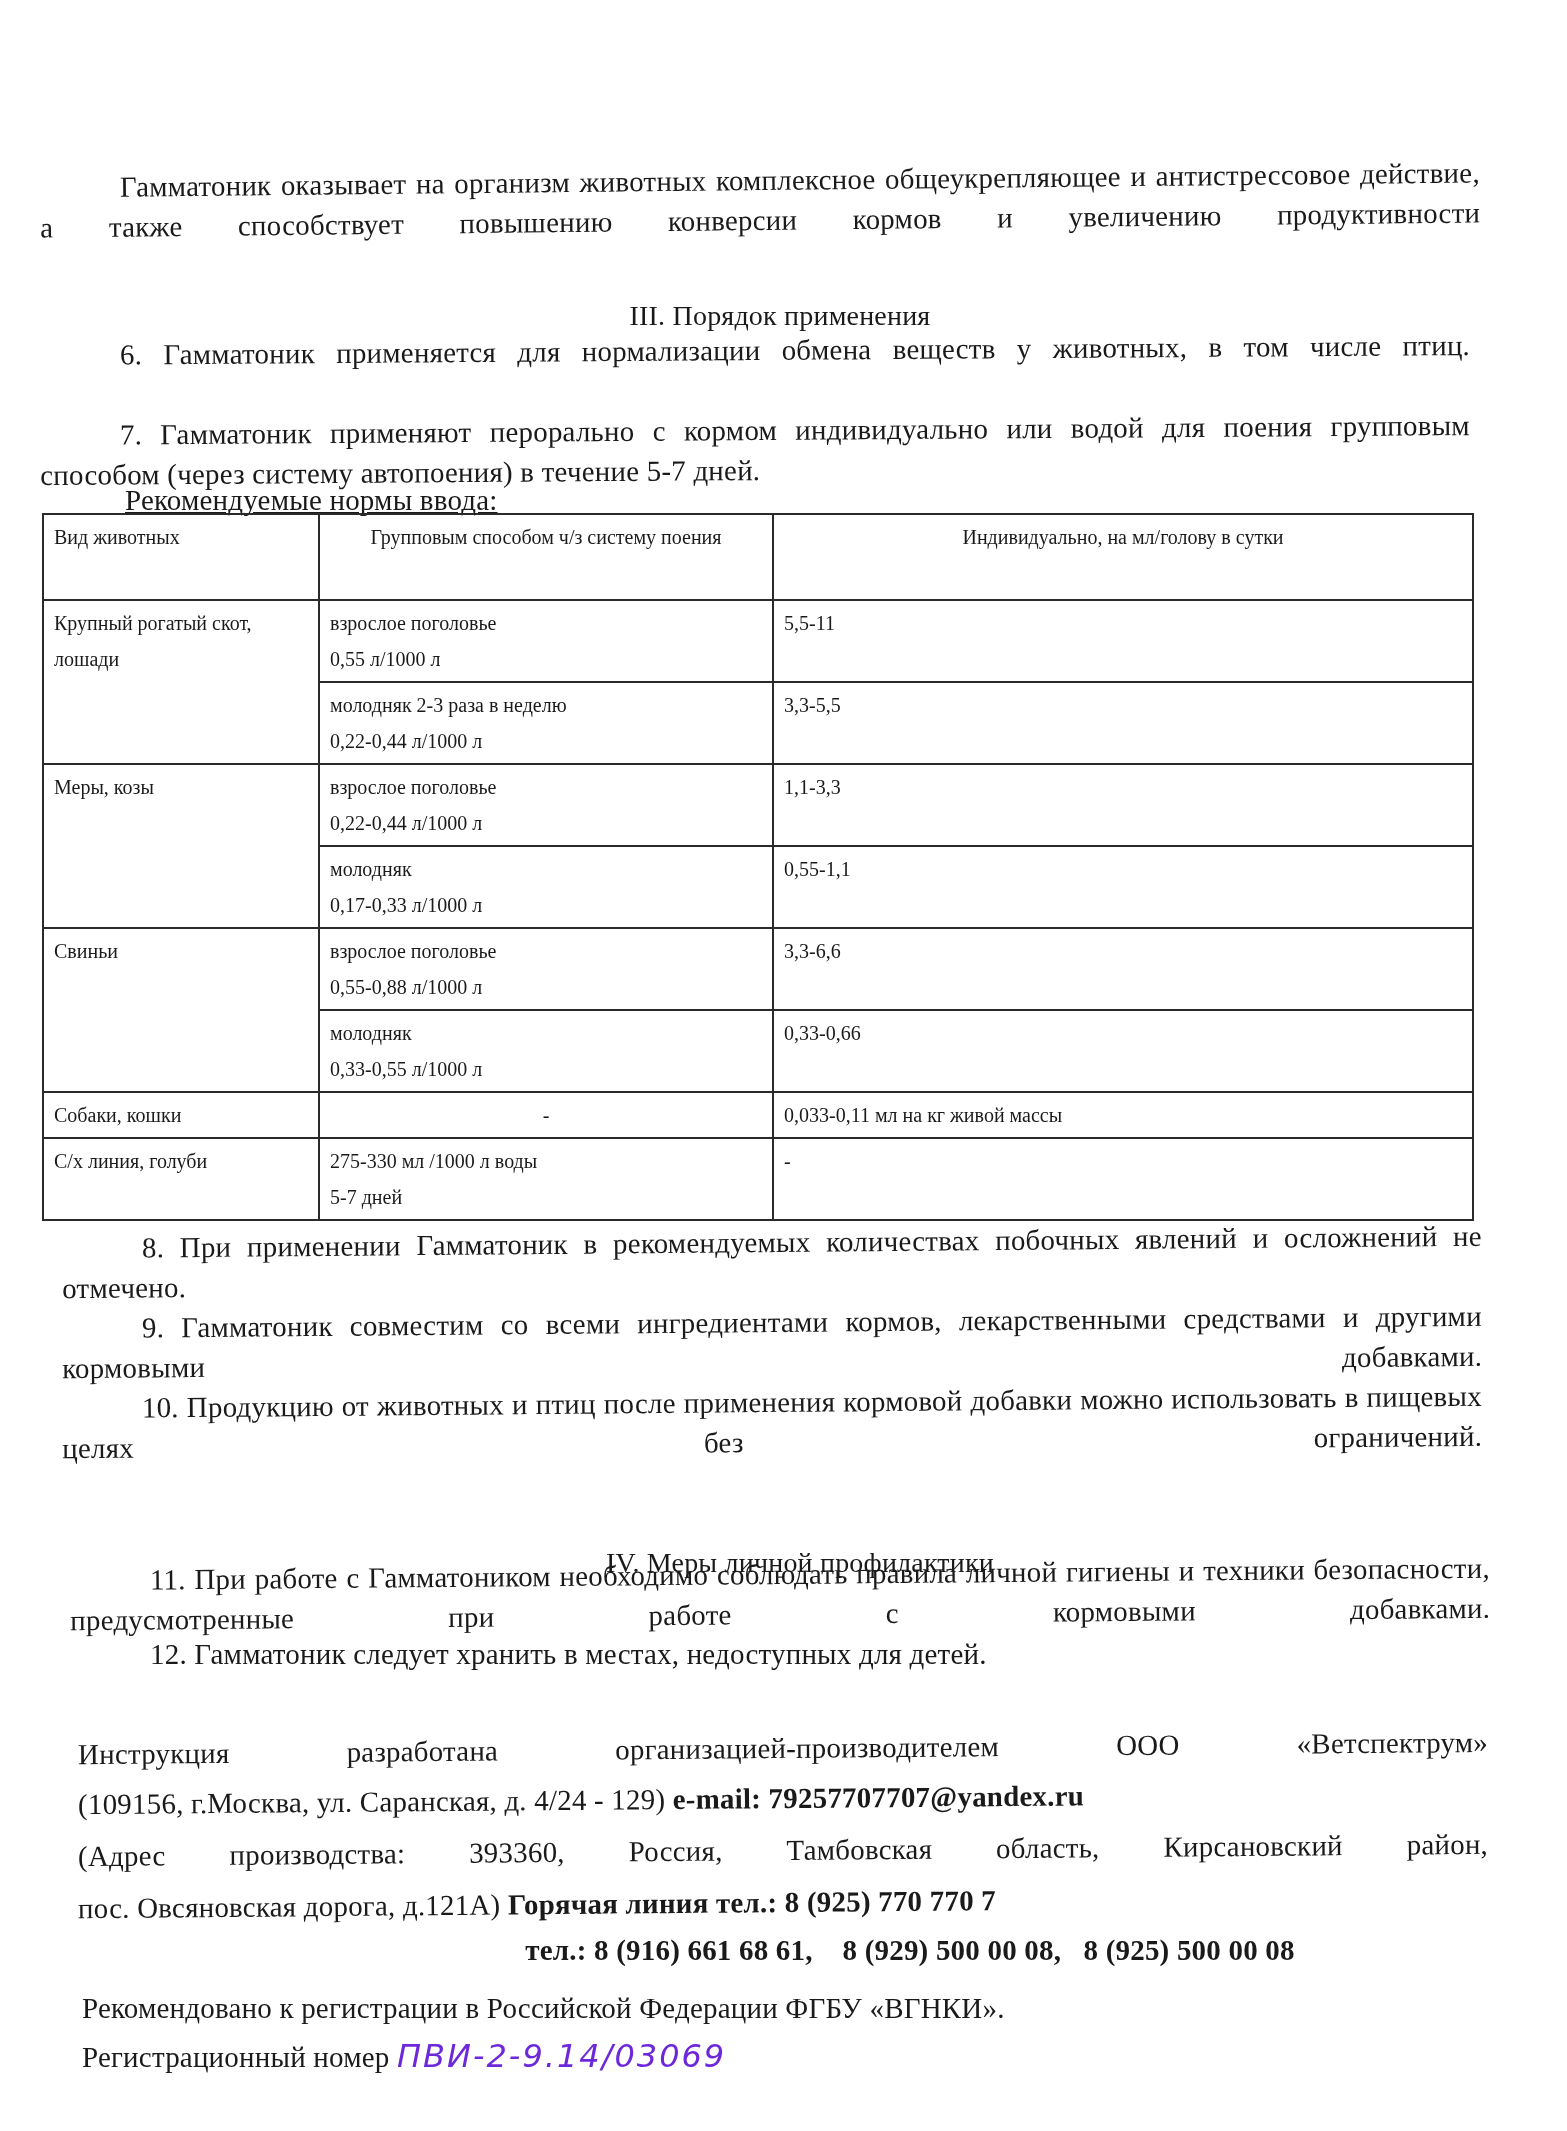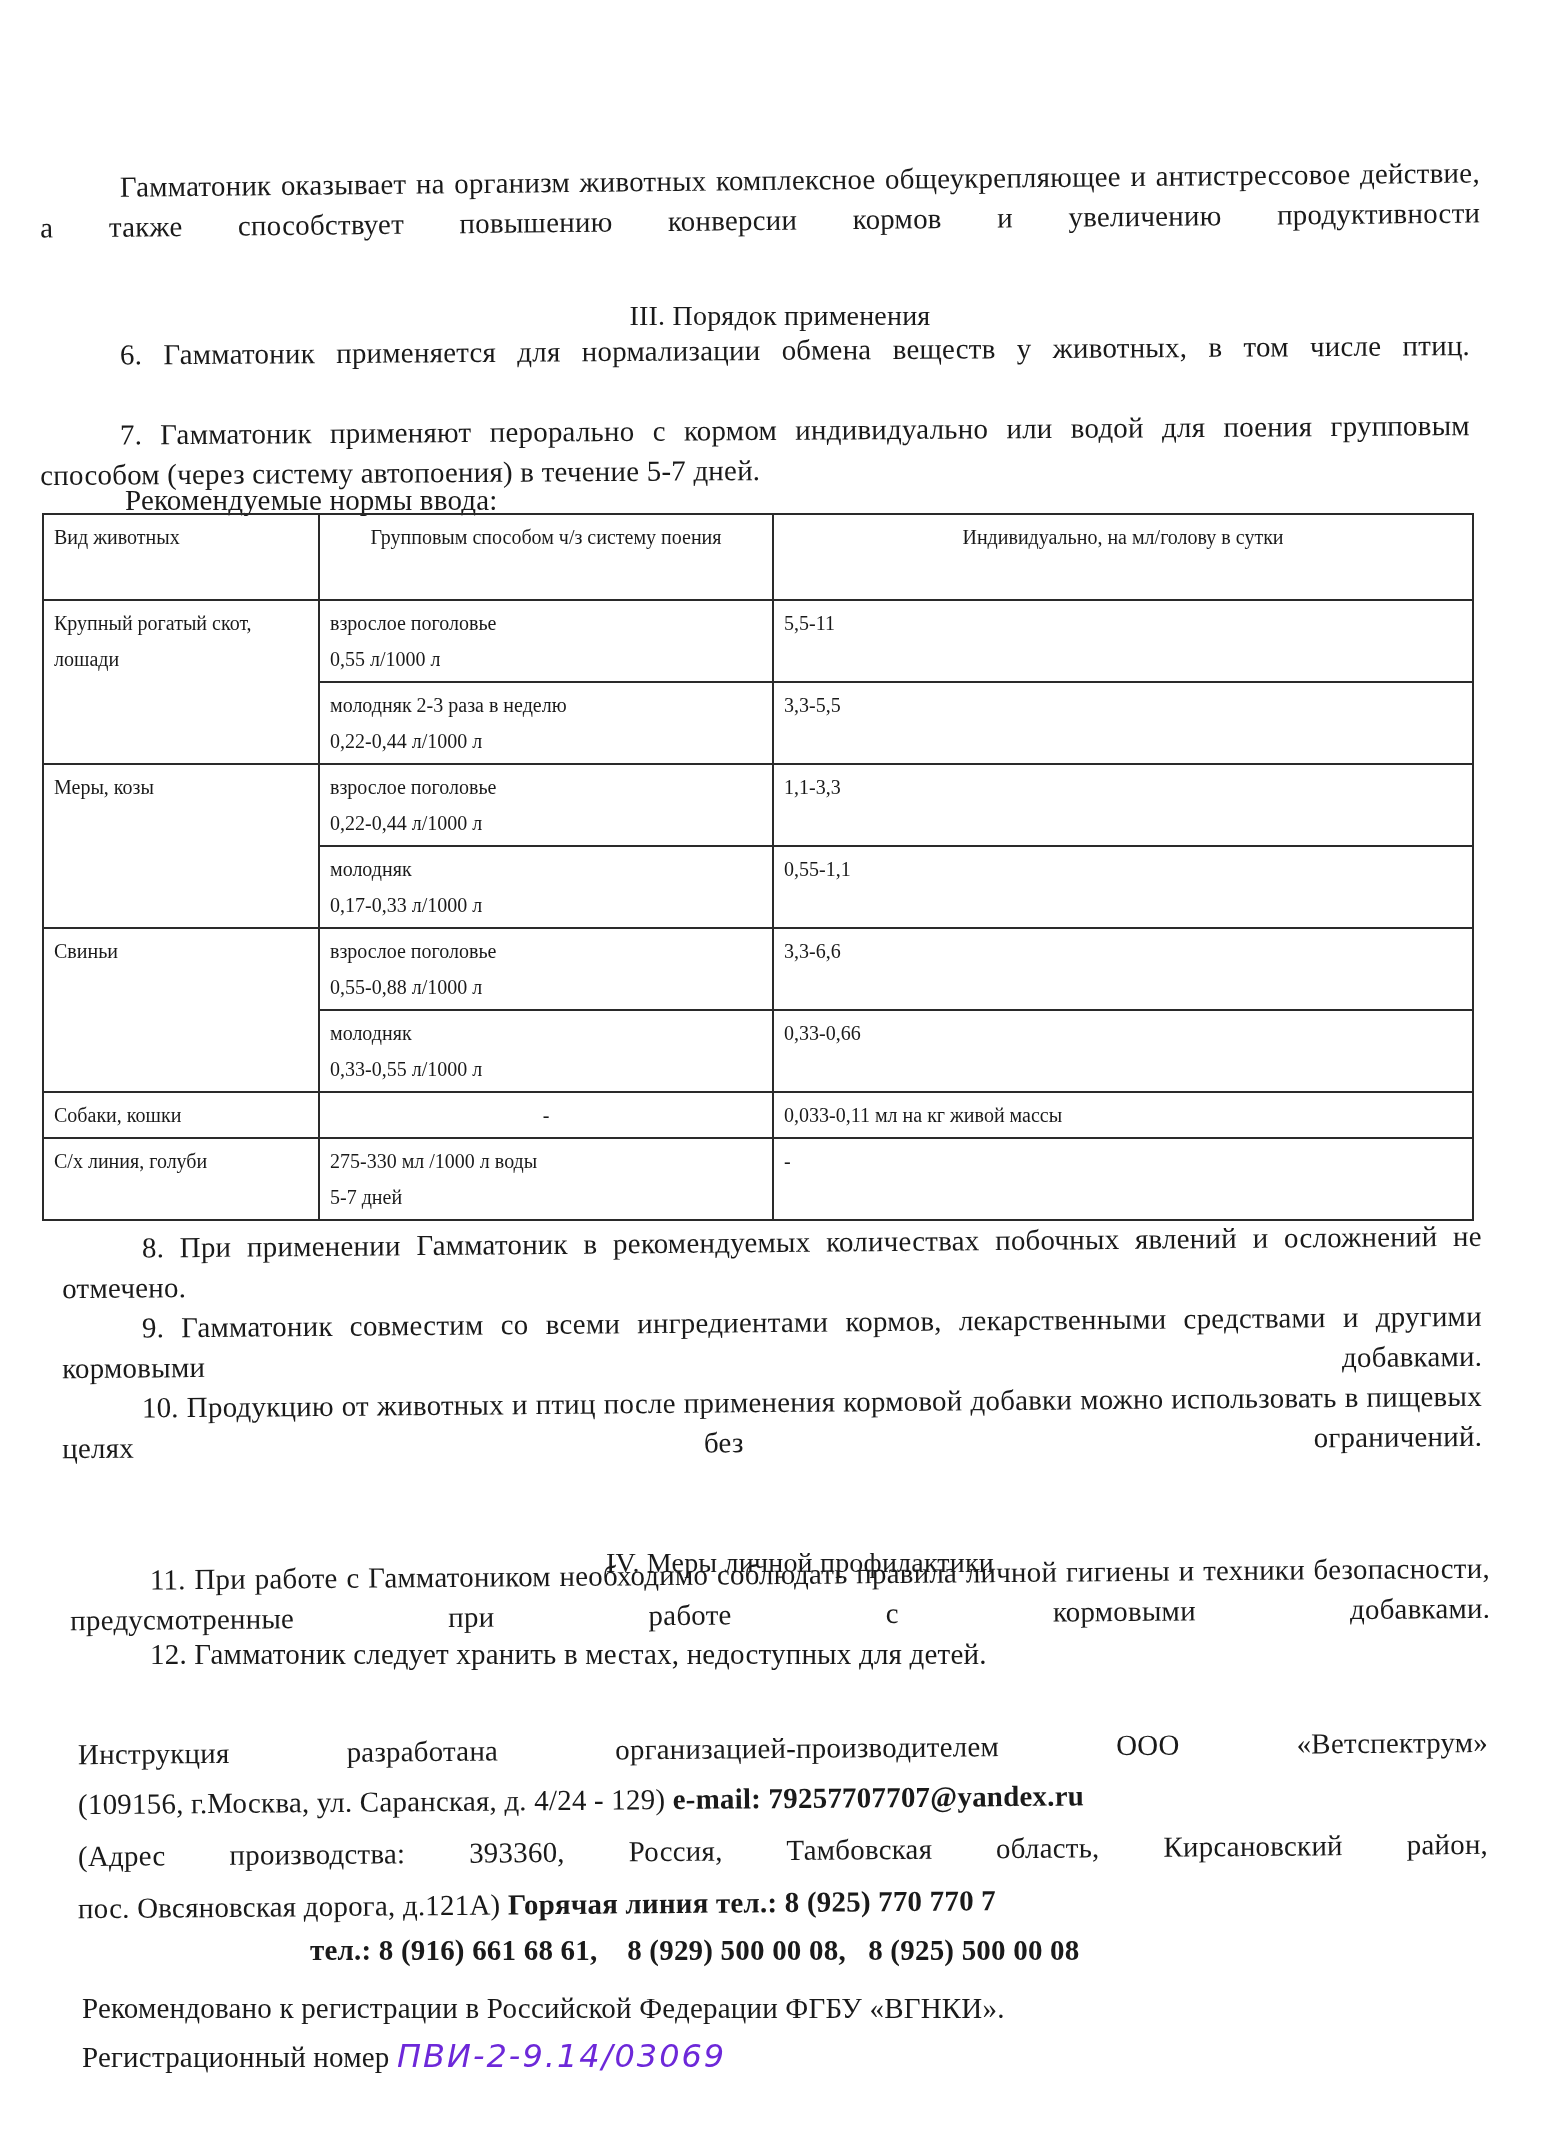--- a/index.html
+++ b/index.html
@@ -35,21 +35,21 @@
 <div class="page">
 
   <div class="p justify" style="left:40px; top:160px; width:1440px; text-indent:80px; transform:rotate(-0.6deg);">Гамматоник оказывает на организм животных комплексное общеукрепляющее и антистрессовое действие, а также способствует повышению конверсии кормов и увеличению продуктивности</div>
 
   <div class="p center heading" style="left:380px; top:296px; width:800px;">III. Порядок применения</div>
 
   <div class="p justify" style="left:40px; top:330px; width:1430px; text-indent:80px; transform:rotate(-0.4deg);">6. Гамматоник применяется для нормализации обмена веществ у животных, в том числе птиц.</div>
 
   <div class="p" style="left:40px; top:410px; width:1430px; text-indent:80px; text-align:justify; transform:rotate(-0.4deg);">7. Гамматоник применяют перорально с кормом индивидуально или водой для поения групповым способом (через систему автопоения) в течение 5-7 дней.</div>
 
-  <div class="p" style="left:125px; top:480px; width:600px;">Рекомендуемые нормы ввода:</div>
+  <div class="p" style="left:125px; top:480px; width:600px;text-decoration:underline;">Рекомендуемые нормы ввода:</div>
 
   <table class="doses">
     <tbody>
         <tr>
       <td class="col1" style="height:76px;">Вид животных</td>
       <td class="col2 hdr">Групповым способом ч/з систему поения</td>
       <td class="hdr">Индивидуально, на мл/голову в сутки</td>
     </tr>
     <tr>
       <td rowspan="2">Крупный рогатый скот, лошади</td>
@@ -123,19 +123,19 @@
   <div class="p justify" style="left:78px; top:1728px; width:1410px; transform:rotate(-0.5deg);">Инструкция разработана организацией-производителем ООО «Ветспектрум»</div>
   <div class="p" style="left:78px; top:1778px; width:1420px; transform:rotate(-0.5deg);">
     <span>(109156, г.Москва, ул. Саранская, д. 4/24 - 129)</span>
     <span class="bold">e-mail: 79257707707@yandex.ru</span>
   </div>
   <div class="p justify" style="left:78px; top:1830px; width:1410px; transform:rotate(-0.5deg);">(Адрес производства: 393360, Россия, Тамбовская область, Кирсановский район,</div>
   <div class="p" style="left:78px; top:1882px; width:1420px; transform:rotate(-0.5deg);">
     <span>пос. Овсяновская дорога, д.121А)</span>
     <span class="bold">Горячая линия тел.: 8 (925) 770 770 7</span>
   </div>
-  <div class="p bold" style="left:310px; top:1930px; width:1200px; white-space:pre;">тел.: 8 (916) 661 68 61,    8 (929) 500 00 08,   8 (925) 500 00 08</div>
+  <div class="p bold" style="left:310px; top:1930px; width:1200px; white-space:pre;text-align:center;">тел.: 8 (916) 661 68 61,    8 (929) 500 00 08,   8 (925) 500 00 08</div>
   <div class="p" style="left:82px; top:1988px; width:1400px;">Рекомендовано к регистрации в Российской Федерации ФГБУ «ВГНКИ».</div>
   <div class="p" style="left:82px; top:2036px; width:1400px;">
     <span>Регистрационный номер</span>
     <span class="handwritten">ПВИ-2-9.14/03069</span>
   </div>
 </div>
 
 </body></html>

